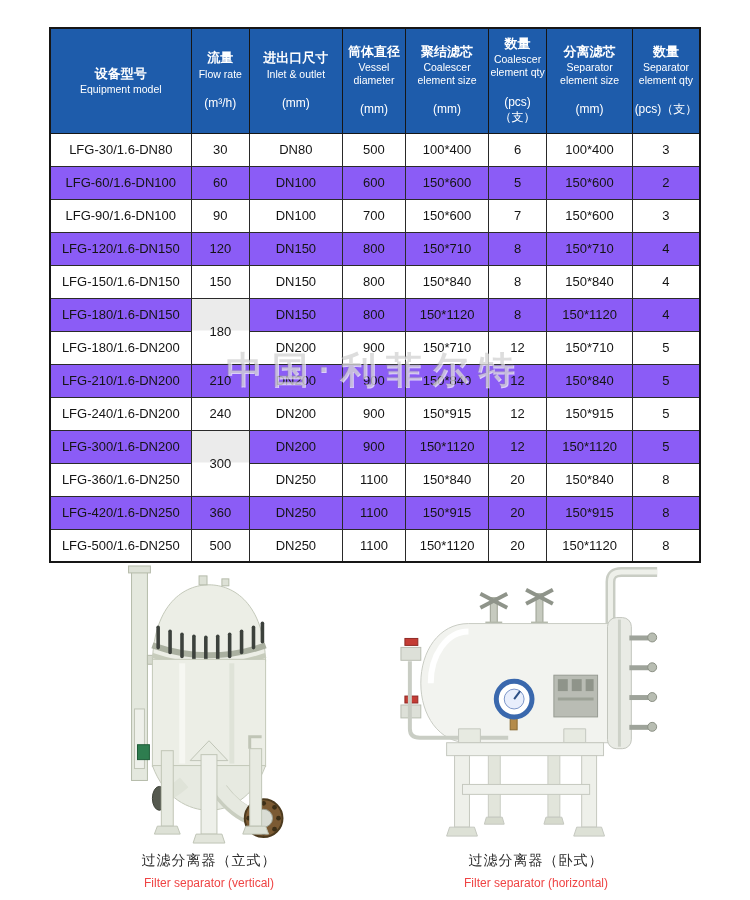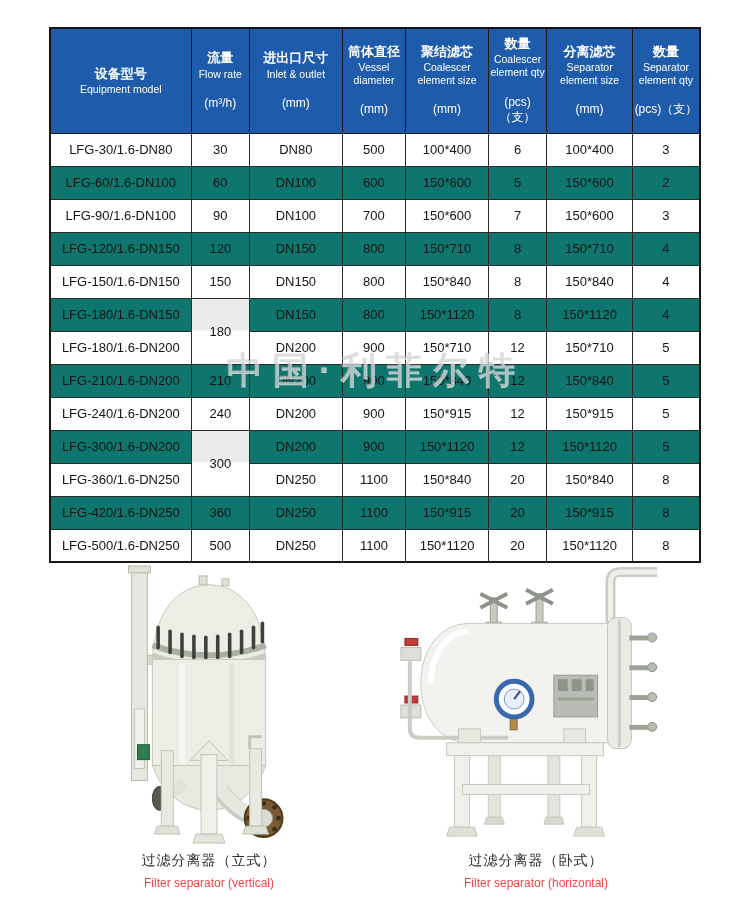--- a/index.html
+++ b/index.html
@@ -15,21 +15,21 @@
   col.c5{width:82px} col.c6{width:58px} col.c7{width:85px} col.c8{width:67px}
 
   th { background:#1e5cab; color:#fff; border:1px solid #161616; padding:7px 1px;
        vertical-align:middle; font-weight:normal; }
   th .zh   { display:block; font-size:13px; font-weight:bold; line-height:1.25; }
   th .en   { display:block; font-size:10.5px; line-height:1.25; margin-top:1px; }
   th .unit { display:block; font-size:12px; line-height:1.3; margin-top:15px; }
 
   td { border:1px solid #2a2a2a; text-align:center; vertical-align:middle;
        height:33px; font-size:13px; color:#141414; background:#fff; }
-  tr.shade td { background:#0f766e; }
+  tr.shade td { background:#8b5cf6; }
   td.merged { background:linear-gradient(to bottom,#ebebeb 0%,#ebebeb 50%,#ffffff 50%,#ffffff 100%) !important; }
 
   .watermark { position:absolute; left:0; top:295px; width:652px; text-align:center;
                pointer-events:none; z-index:5; }
   .wm1 { font-size:62px; font-weight:800; letter-spacing:1px; color:rgba(150,150,150,0.38);
          text-shadow:2px 2px 0 rgba(255,255,255,0.75); font-family:"DejaVu Sans",sans-serif; }
   .wm2 { font-size:36px; font-weight:700; letter-spacing:10px; margin-top:24px;
          color:rgba(150,150,150,0.32); text-shadow:1px 1px 0 rgba(255,255,255,0.7); }
 
   .figures { position:absolute; left:49px; top:560px; width:654px; display:flex; }

